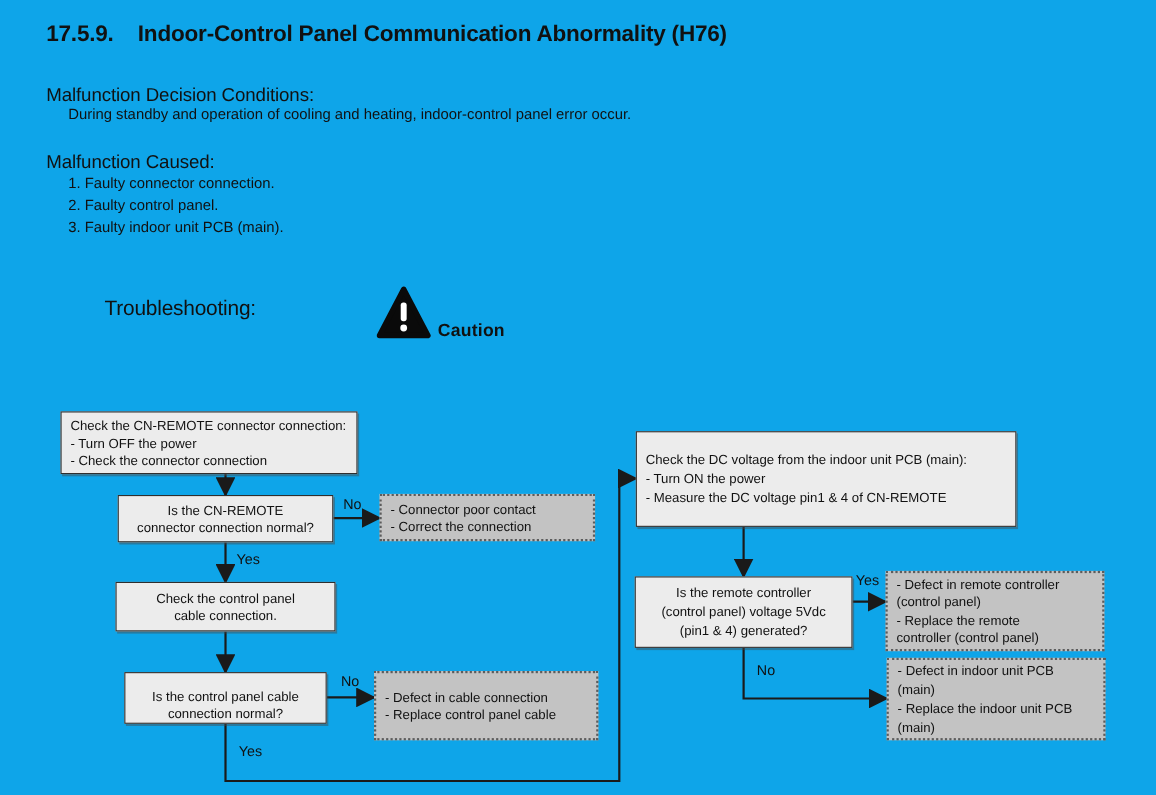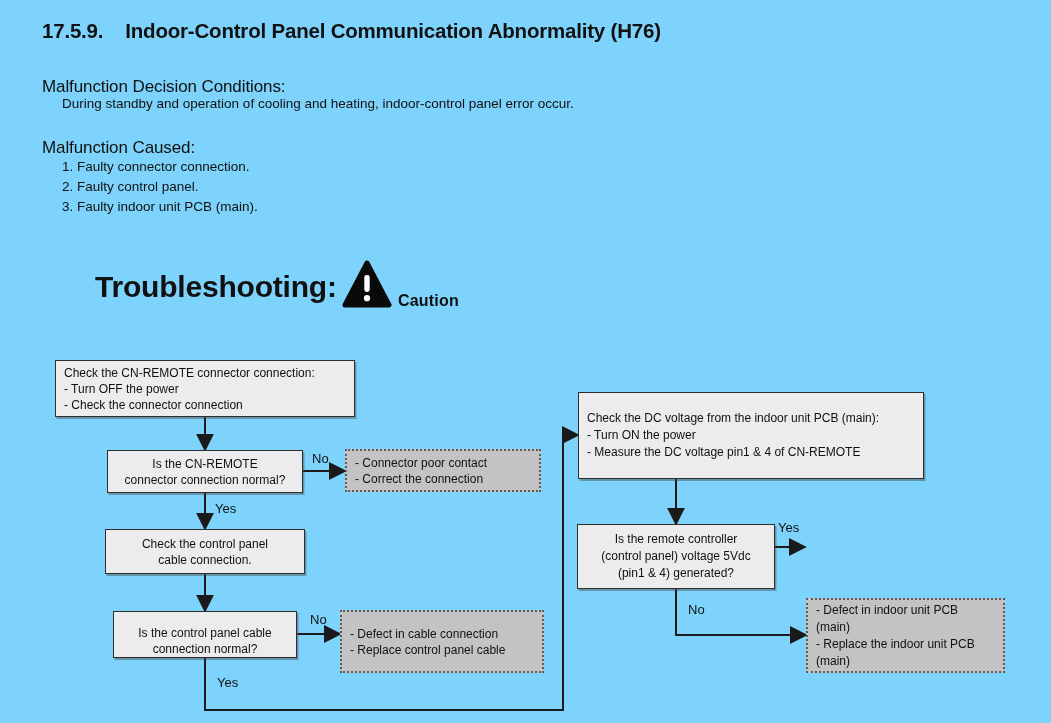--- a/index.html
+++ b/index.html
@@ -1,44 +1,44 @@
 <!DOCTYPE html>
 <html><head>
 <meta charset="utf-8">
 <style>
   * { margin:0; padding:0; box-sizing:border-box; }
   html,body { background:#ffffff; }
   .page {
-    position:relative; width:1051px; height:723px; background:#7dd3fc;
+    position:relative; width:1051px; height:723px; background:#0ea5e9;
     font-family:"Liberation Sans", sans-serif; color:#111; overflow:hidden;
   }
   
   .title-row { position:absolute; left:42px; top:19px; font-size:20.5px; font-weight:bold; letter-spacing:-0.2px; white-space:nowrap; }
   .title-row .sec { margin-right:22px; }
   .h2 { position:absolute; left:42px; font-size:17px; font-weight:normal; letter-spacing:-0.1px; }
   .pos-mdc { top:77px; }
   .body-line { position:absolute; left:62px; top:96px; font-size:13.5px; }
   .pos-mc { top:138px; }
   .caused-list { position:absolute; left:62px; top:157px; font-size:13.5px; line-height:20px; }
   
-  .ts-heading { position:absolute; left:95px; top:270px; font-size:30px; font-weight:bold; letter-spacing:-0.2px; }
+  .ts-heading { position:absolute; left:95px; top:270px; font-size:19px; font-weight:normal; letter-spacing:-0.2px; }
   .caution-icon { position:absolute; left:342px; top:260px; }
   .caution-label { position:absolute; left:398px; top:292px; font-size:16px; font-weight:bold; letter-spacing:0.2px; }
   .caution-note { position:absolute; left:488px; top:266px; font-size:13.2px; line-height:18px; }
   
   .connectors { position:absolute; left:0; top:0; width:1051px; height:723px; }
   .fbox {
     position:absolute; background:#ececec; border:1.5px solid #2e2e2e;
     font-size:12px; line-height:16px; display:flex; flex-direction:column; justify-content:center;
     box-shadow:1.5px 2px 0 rgba(70,70,70,.45);
   }
   .fbox.center { text-align:center; align-items:center; }
   .fbox.left   { padding-left:8px; padding-right:4px; }
   .fbox.result { background:#c3c3c3; border:2px dotted #5c5c5c; box-shadow:none; }
-  .pos-b1 { left:55px;  top:360px; width:300px; height:57px; }
+  .pos-b1 { left:55px;  top:374px; width:270px; height:57px; }
   .pos-d1 { left:107px; top:450px; width:196px; height:43px; }
   .pos-ra { left:345px; top:449px; width:196px; height:43px; }
   .pos-b2 { left:105px; top:529px; width:200px; height:45px; }
   .pos-d2 { left:113px; top:611px; width:184px; height:47px;justify-content:flex-end; }
   .pos-rb { left:340px; top:610px; width:204px; height:63px; }
   .pos-b3 { left:578px; top:392px; width:346px; height:87px; line-height:17px; }
   .pos-d3 { left:577px; top:524px; width:198px; height:65px; line-height:17px; }
   .pos-rc { left:805px; top:519px; width:199px; height:73px; line-height:16.5px; }
   .pos-rd { left:806px; top:598px; width:199px; height:75px; line-height:17px; }
   .blabel { position:absolute; font-size:13px; }
@@ -131,20 +131,26 @@
     <div>- Turn ON the power</div>
     <div>- Measure the DC voltage pin1 &amp; 4 of CN-REMOTE</div>
   </div>
 
   <div class="fbox center pos-d3">
     <div>Is the remote controller</div>
     <div>(control panel) voltage 5Vdc</div>
     <div>(pin1 &amp; 4) generated?</div>
   </div>
 
+  <div class="fbox left result pos-rc">
+    <div>- Defect in remote controller</div>
+    <div>(control panel)</div>
+    <div>- Replace the remote</div>
+    <div>controller (control panel)</div>
+  </div>
 
   <div class="fbox left result pos-rd">
     <div>- Defect in indoor unit PCB</div>
     <div>(main)</div>
     <div>- Replace the indoor unit PCB</div>
     <div>(main)</div>
   </div>
 
   <div class="blabel pos-no1">No</div>
   <div class="blabel pos-yes1">Yes</div>

